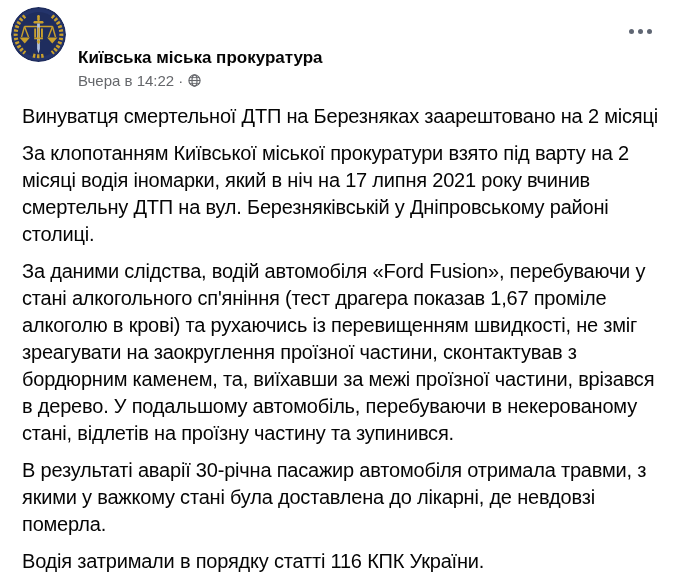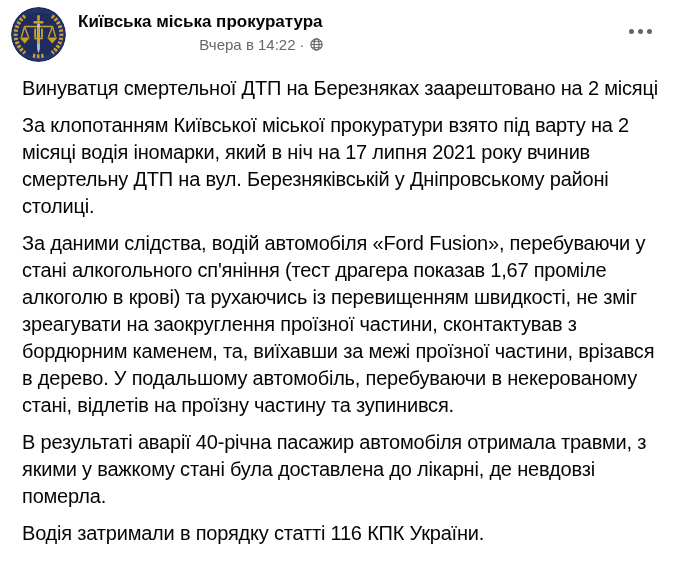--- a/index.html
+++ b/index.html
@@ -21,37 +21,36 @@
     position: relative;
   }
   .avatar {
     width: 55px; height: 55px;
     border-radius: 50%;
     overflow: hidden;
     flex: 0 0 55px;
     cursor: pointer;
   }
   .avatar svg { display: block; }
-  .header-info { margin-left: 12px; padding-top: 4px; }
+  .header-info { margin-left: 12px; padding-top: 4px; margin-top: 36px; }
   .page-name {
     font-size: 17px;
     font-weight: 700;
     color: #050505;
     line-height: 22px;
     cursor: pointer;
   }
   .post-meta {
     display: flex;
     align-items: center;
     gap: 4px;
     margin-top: 2px;
     font-size: 15px;
     color: #65676B;
     line-height: 19px;
-    justify-content: flex-end;
   }
   .post-meta .sep { color: #65676B; }
   .globe { display: inline-flex; align-items: center; margin-left: 1px; }
 
   .more-button {
     position: absolute;
     top: 20px;
     right: 22px;
     width: 36px; height: 22px;
     display: flex;
@@ -155,17 +154,17 @@
           <i></i>
           <i></i>
       </span>
     </div>
   </div>
 
   <div class="post-body">
     <p>Винуватця смертельної ДТП на Березняках заарештовано на 2 місяці</p>
     <p>За клопотанням Київської міської прокуратури взято під варту на 2 місяці водія іномарки, який в ніч на 17 липня 2021 року вчинив смертельну ДТП на вул. Березняківській у Дніпровському районі столиці.</p>
     <p>За даними слідства, водій автомобіля «Ford Fusion», перебуваючи у стані алкогольного сп'яніння (тест драгера показав 1,67 проміле алкоголю в крові) та рухаючись із перевищенням швидкості, не зміг зреагувати на заокруглення проїзної частини, сконтактував з бордюрним каменем, та, виїхавши за межі проїзної частини, врізався в дерево. У подальшому автомобіль, перебуваючи в некерованому стані, відлетів на проїзну частину та зупинився.</p>
-    <p>В результаті аварії 40-річна пасажир автомобіля отримала травми, з якими у важкому стані була доставлена до лікарні, де невдовзі померла.</p>
+    <p>В результаті аварії 30-річна пасажир автомобіля отримала травми, з якими у важкому стані була доставлена до лікарні, де невдовзі померла.</p>
     <p>Водія затримали в порядку статті 116 КПК України.</p>
   </div>
 
 </div>
 
 </body></html>

